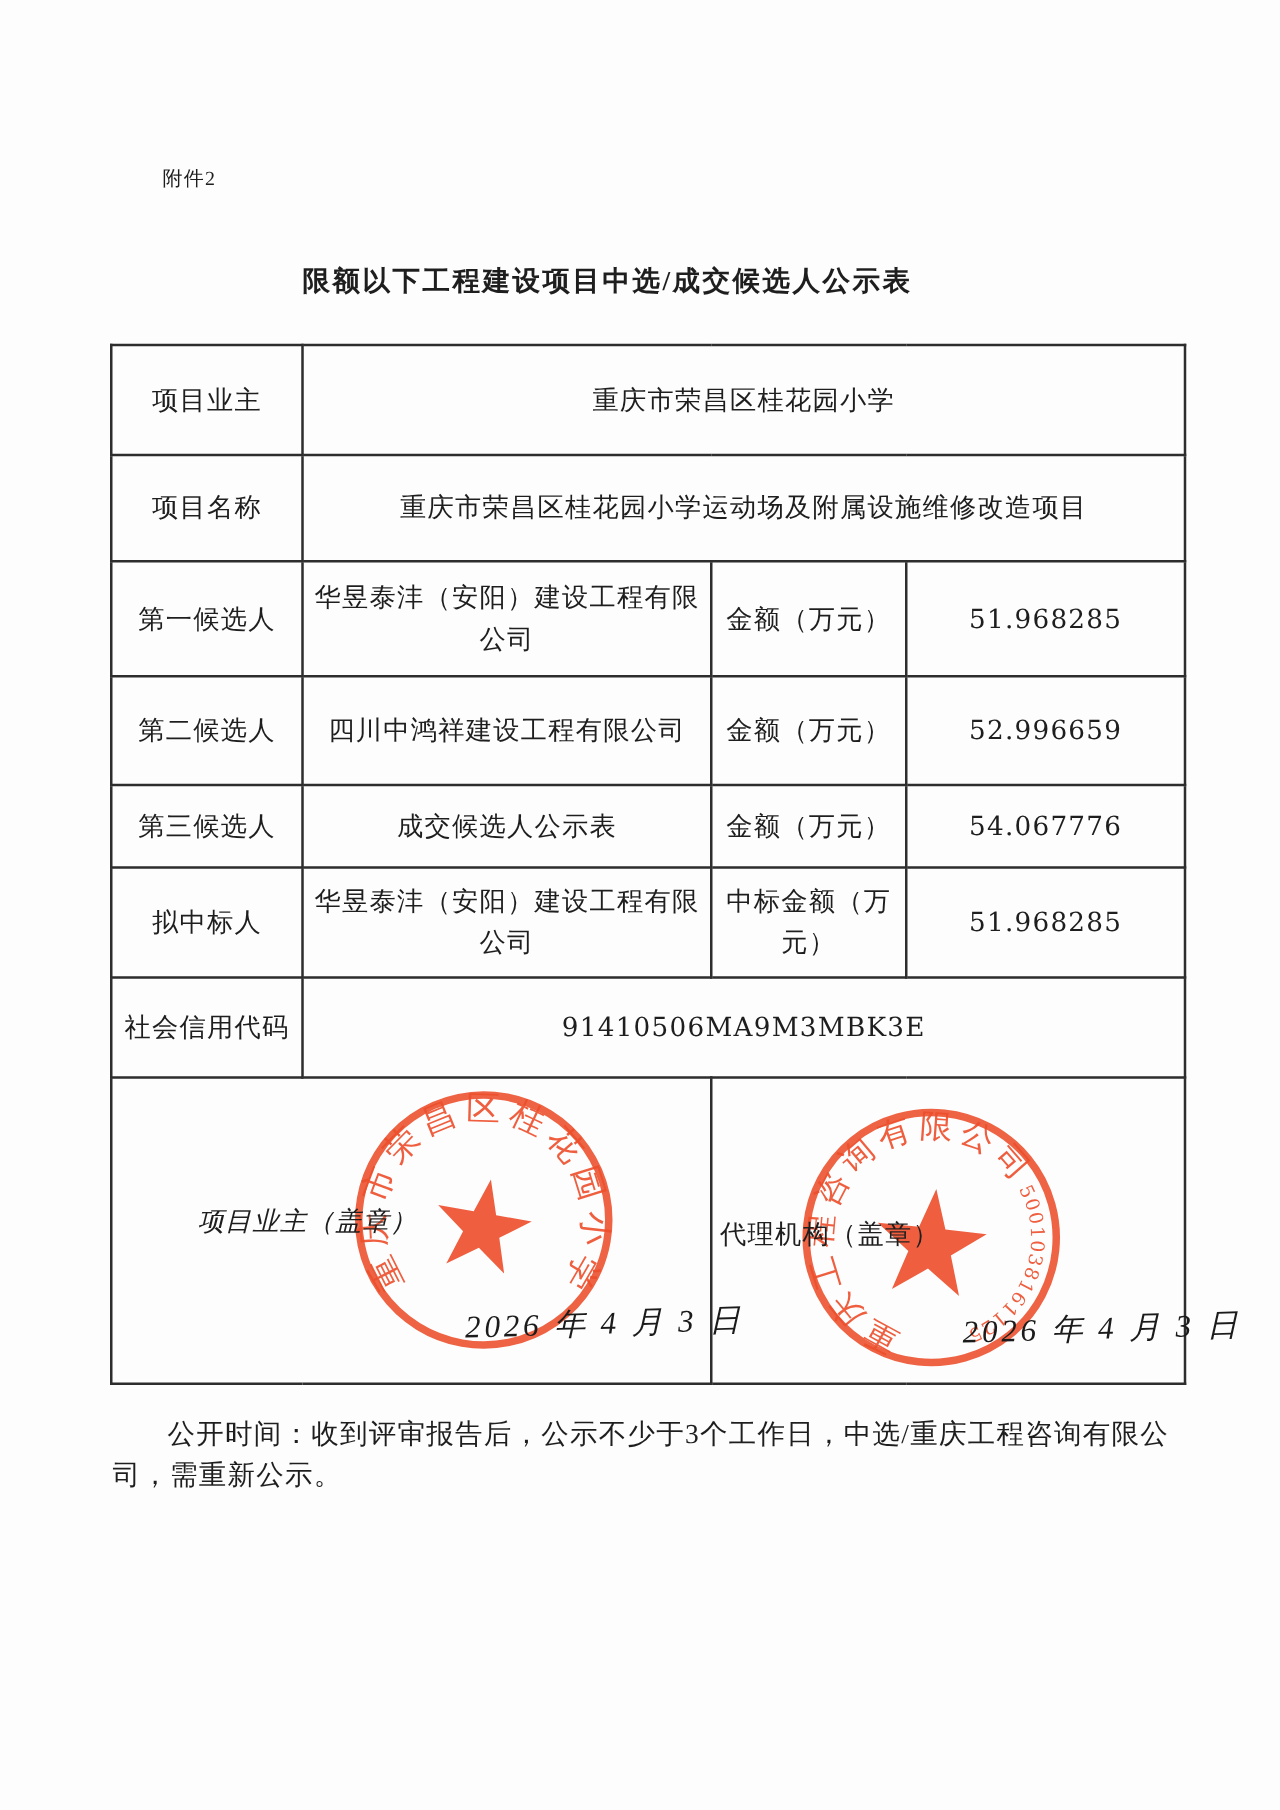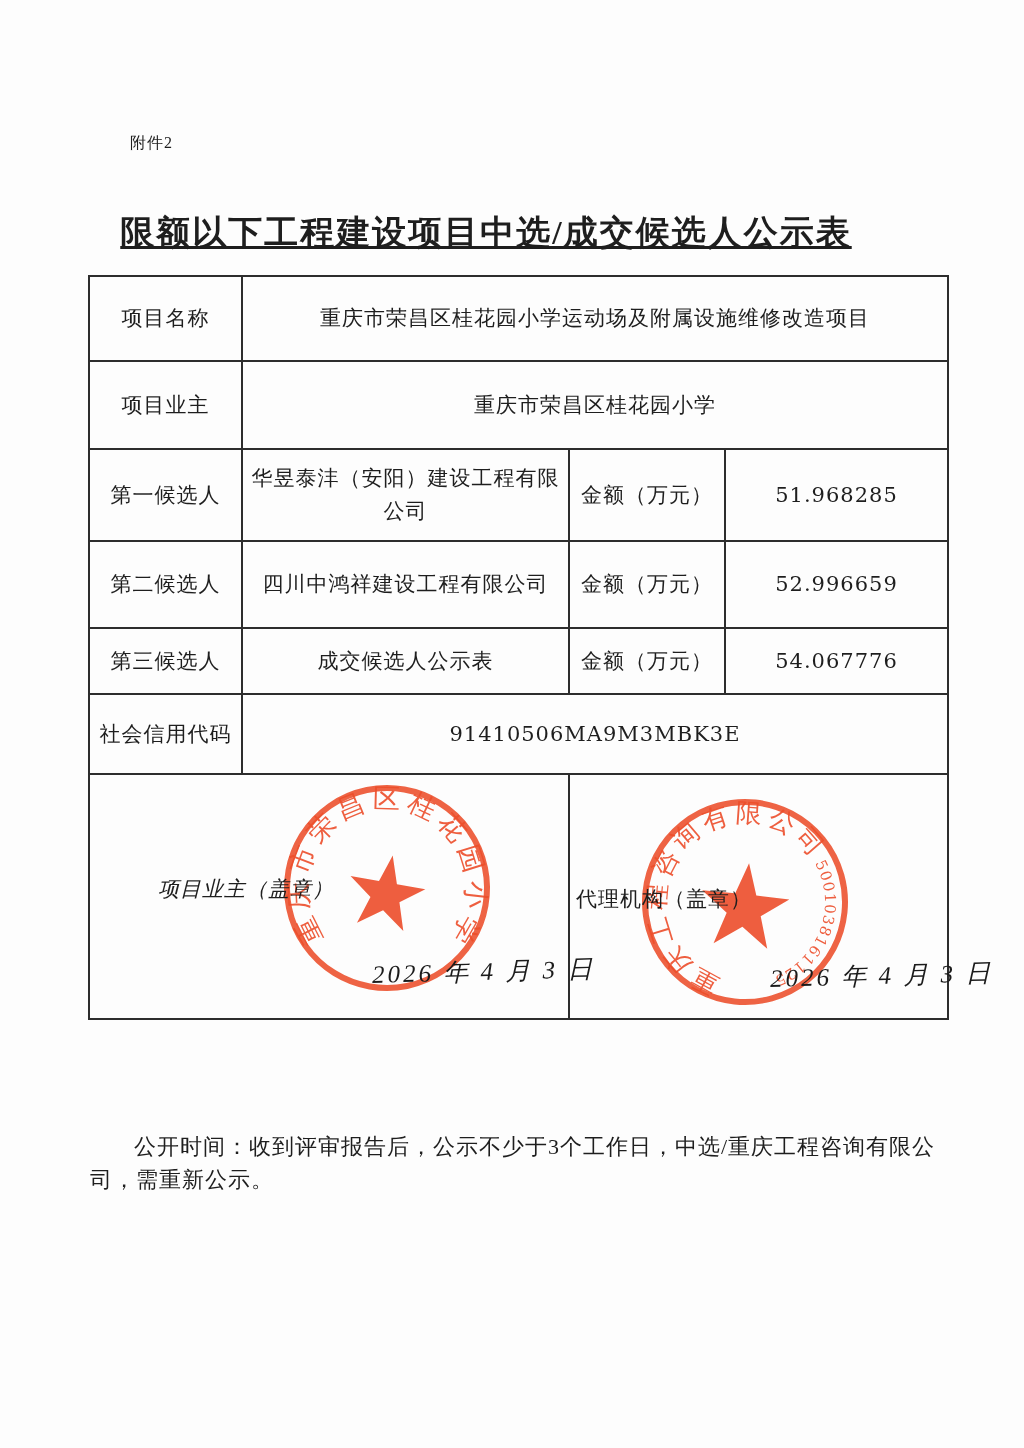--- a/index.html
+++ b/index.html
@@ -10,21 +10,21 @@
     color:#1e1e1e;
     position:relative;
     overflow:hidden;
   }
   .attachment{
     position:absolute;left:130px;top:133px;
     font-size:16px;letter-spacing:1px;
   }
   .doc-title{
     position:absolute;left:0;top:210px;width:972px;
-    text-align:center;font-size:34px;font-weight:700;letter-spacing:2px;text-decoration:underline;
+    text-align:center;font-size:22px;font-weight:700;letter-spacing:2px;
   }
   table.main{
     position:absolute;left:88px;top:275px;
     border-collapse:collapse;table-layout:fixed;
     width:859px;
   }
   table.main td{
     border:2px solid #2d2d2d;
     text-align:center;vertical-align:middle;
     font-size:21px;letter-spacing:1px;
@@ -66,45 +66,51 @@
 <div class="doc-title">限额以下工程建设项目中选/成交候选人公示表</div>
 
 <table class="main">
   <colgroup>
     <col style="width:153px">
       <col style="width:327px">
       <col style="width:156px">
       <col style="width:223px">
   </colgroup>
   <tbody>
+    <tr style="height:88px">
+      <td>项目业主</td>
+      <td colspan="3">重庆市荣昌区桂花园小学</td>
+    </tr>
     <tr style="height:85px">
       <td>项目名称</td>
       <td colspan="3">重庆市荣昌区桂花园小学运动场及附属设施维修改造项目</td>
-    </tr>
-    <tr style="height:88px">
-      <td>项目业主</td>
-      <td colspan="3">重庆市荣昌区桂花园小学</td>
     </tr>
     <tr style="height:92px">
       <td>第一候选人</td>
       <td>华昱泰沣（安阳）建设工程有限公司</td>
       <td>金额（万元）</td>
       <td class="num">51.968285</td>
     </tr>
     <tr style="height:87px">
       <td>第二候选人</td>
       <td>四川中鸿祥建设工程有限公司</td>
       <td>金额（万元）</td>
       <td class="num">52.996659</td>
     </tr>
     <tr style="height:66px">
       <td>第三候选人</td>
       <td>成交候选人公示表</td>
       <td>金额（万元）</td>
       <td class="num">54.067776</td>
+    </tr>
+    <tr style="height:88px">
+      <td>拟中标人</td>
+      <td>华昱泰沣（安阳）建设工程有限公司</td>
+      <td>中标金额（万元）</td>
+      <td class="num">51.968285</td>
     </tr>
     <tr style="height:80px">
       <td>社会信用代码</td>
       <td colspan="3" class="num">91410506MA9M3MBK3E</td>
     </tr>
     <tr style="height:245px">
       <td colspan="2" class="stamp-cell">
         <span class="stamp-label left">项目业主（盖章）</span>
         <svg class="stamp left" width="230" height="230" viewBox="0 0 230 230">
           <circle cx="115" cy="115" r="100" fill="none" stroke="#ee4e2a" stroke-width="6" stroke-opacity="0.88"></circle>

